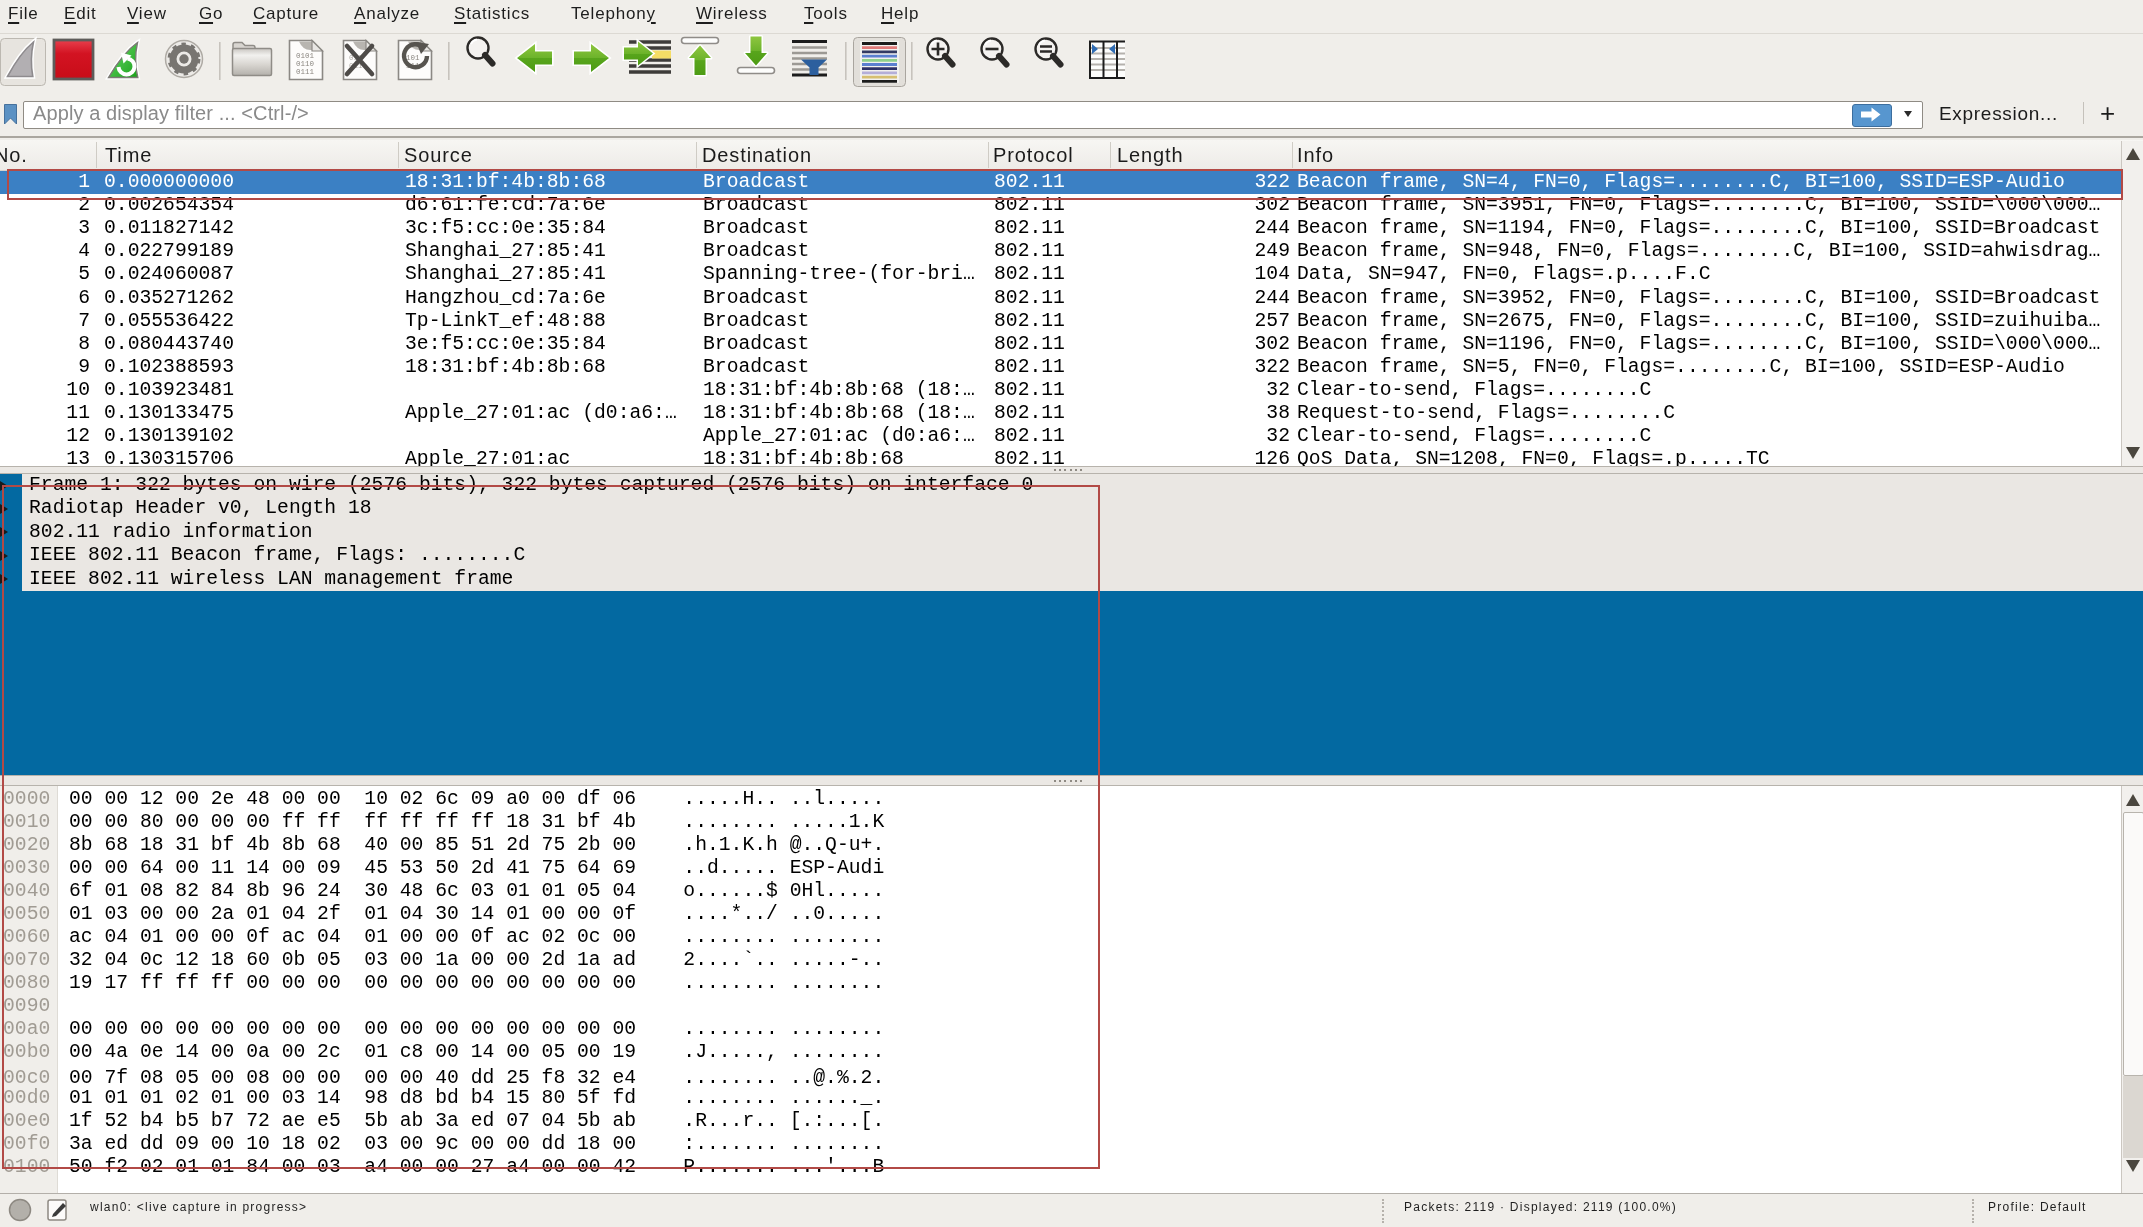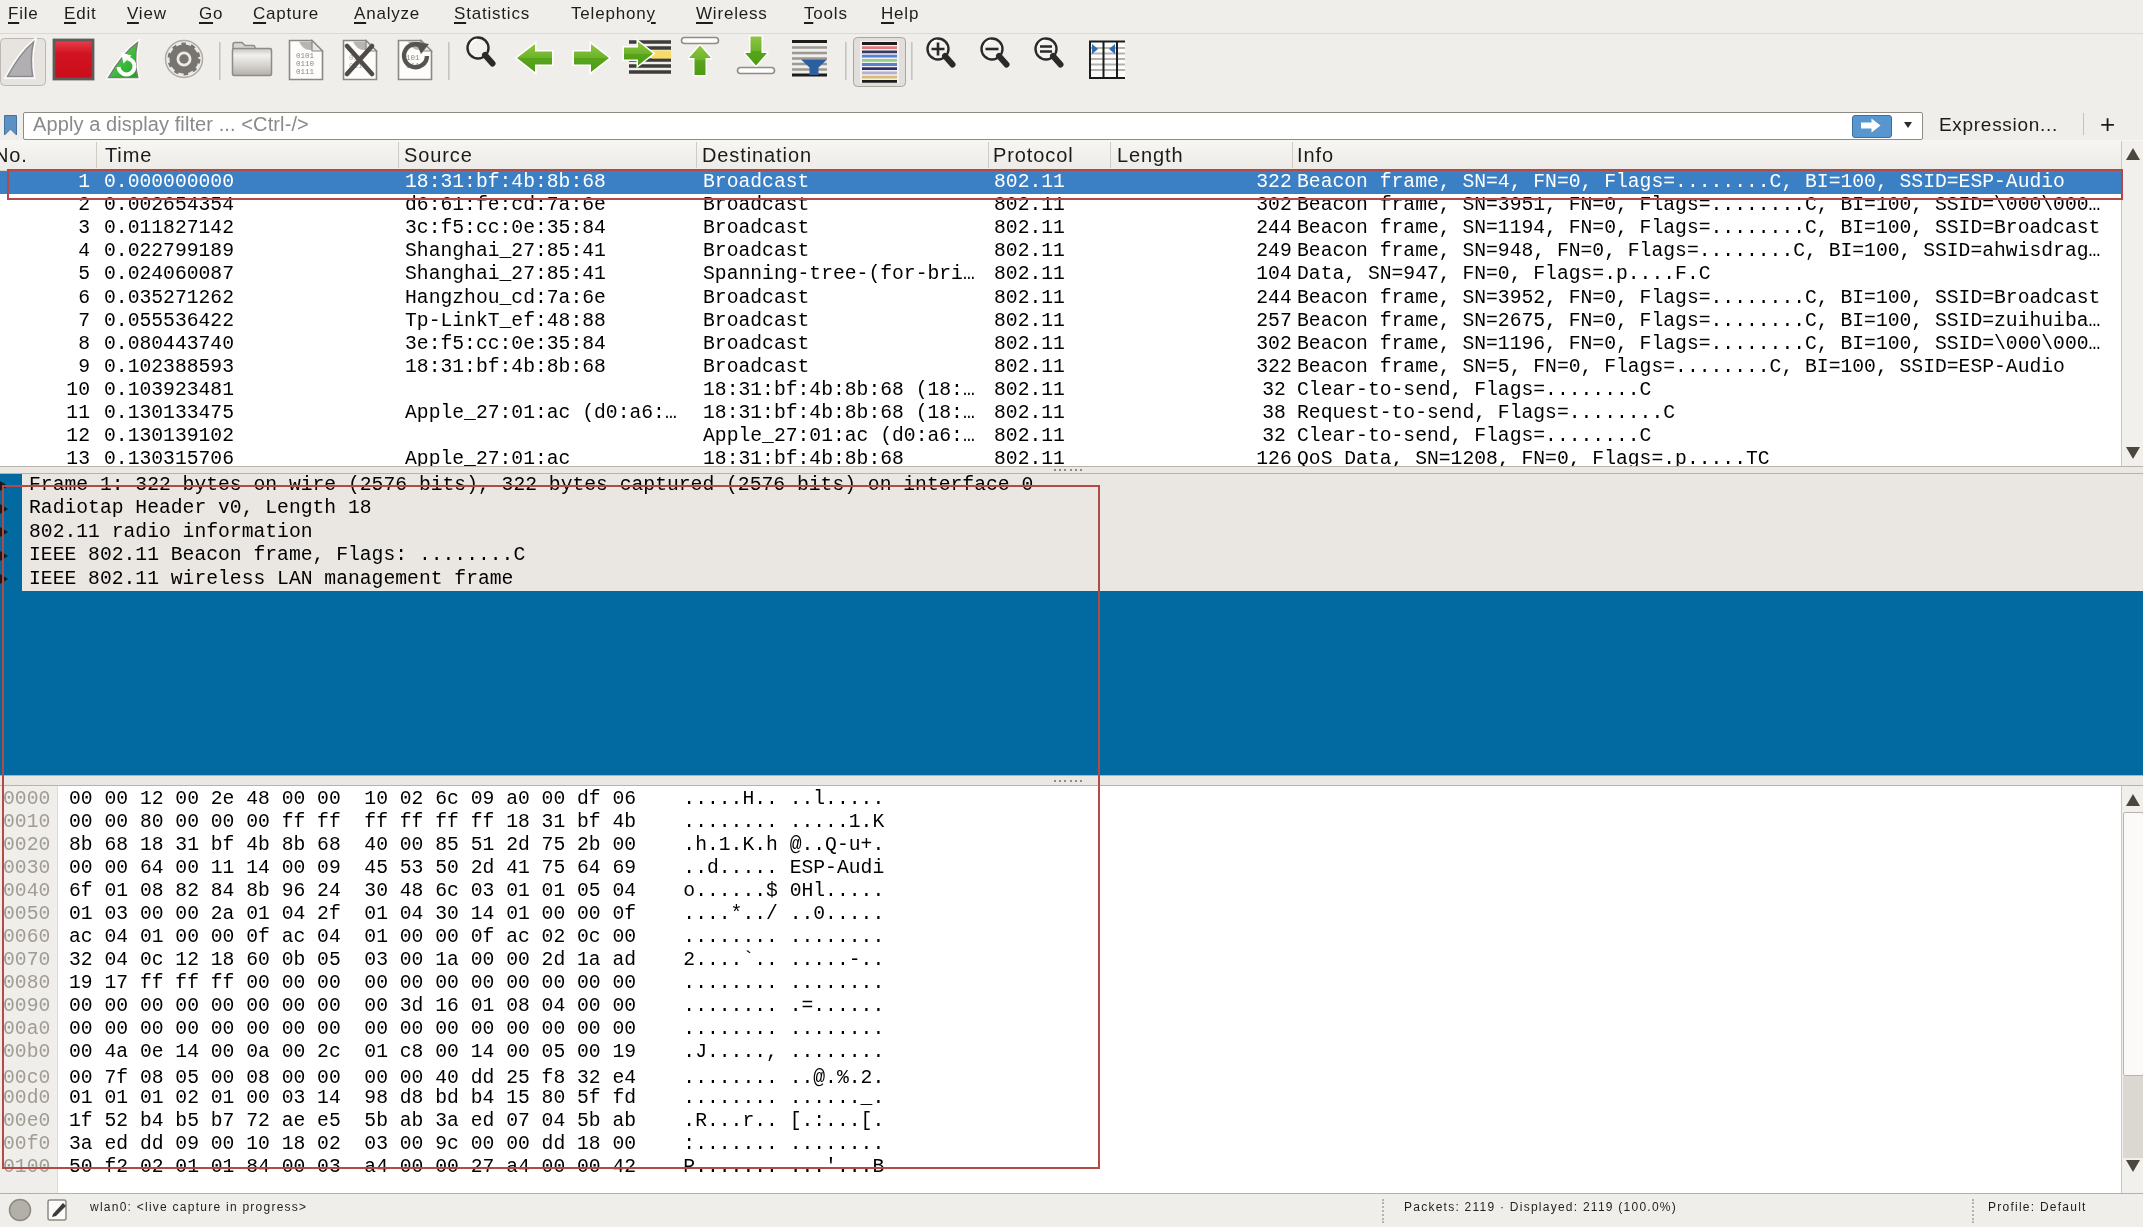--- a/index.html
+++ b/index.html
@@ -1,37 +1,37 @@
 <!DOCTYPE html>
 <html><head><meta charset="utf-8"><style>
 html,body{margin:0;padding:0}
 body{width:2143px;height:1227px;position:relative;background:#f0eeea;font-family:"Liberation Sans",sans-serif;overflow:hidden}
 .abs{position:absolute}
 .menubar{left:0;top:0;width:2143px;height:33px;background:#f0eeea;border-bottom:1px solid #dcd9d3}
 .mi{position:absolute;top:4px;font-size:17px;letter-spacing:0.8px;color:#1d1d1d;white-space:pre}
 .mi u{text-decoration-thickness:1.5px;text-underline-offset:3px}
 .toolbar{left:0;top:34px;width:2143px;height:61px;background:#f0eeea}
-.filterbar{left:0;top:106px;width:2143px;height:41px;background:#f0eeea;border-bottom:2px solid #aaa69f}
+.filterbar{left:0;top:95px;width:2143px;height:41px;background:#f0eeea;border-bottom:2px solid #aaa69f}
 .ffield{position:absolute;left:23px;top:6px;width:1898px;height:26px;background:#fff;border:1px solid #8f8b84;border-radius:2px}
 .fph{position:absolute;left:33px;top:7px;font-size:20px;letter-spacing:0.1px;color:#8a8a8a}
 .fgo{position:absolute;left:1852px;top:9px;width:38px;height:21px;background:#5796cf;border:1px solid #3c6e9e;border-radius:3px}
 .fexp{position:absolute;left:1939px;top:8px;font-size:19px;letter-spacing:0.7px;color:#1b1b1b}
 .fplus{position:absolute;left:2100px;top:3px;font-size:26px;color:#1b1b1b}
 .phead{left:0;top:140px;width:2143px;height:30px;background:linear-gradient(#f7f6f3,#edebe7);border-bottom:1px solid #d5d2cb}
 .phead span{position:absolute;top:4px;font-size:20px;letter-spacing:0.9px;color:#1b1b1b}
 .hsep{position:absolute;top:2px;width:1px;height:26px;background:#cfccc5}
 .plist{left:0;top:171px;width:2121px;height:296px;overflow:hidden;background:#fff}
 .prow{position:absolute;left:0;width:2121px;height:23.1px;font-family:"Liberation Mono",monospace;font-size:19.7px;line-height:23.1px;color:#000;white-space:pre}
 .prow span{position:absolute;line-height:23.1px}
 .c-no{left:0;width:90px;text-align:right}
 .c-tm{left:104px}
 .c-src{left:405px}
 .c-dst{left:703px}
 .c-pr{left:994px}
-.c-ln{left:1204px;width:140px;text-align:center}
+.c-ln{left:1150px;width:140px;text-align:right}
 .c-in{left:1297px}
 .sel{background:#3b80c4;color:#fff}
 .split{left:0;width:2143px;background:#ebe8e4;border-top:1px solid #b7b3ac;border-bottom:1px solid #b7b3ac}
 .dots{position:absolute;left:1054px;top:2px;width:31px;height:2px;background:repeating-linear-gradient(90deg,#8f8b84 0 2px,rgba(0,0,0,0) 2px 5.2px)}
 .details{left:0;top:474px;width:2143px;height:301px;background:#0369a1}
 .drow{position:absolute;left:0;width:2143px;height:23.4px}
 .dbar{position:absolute;left:22px;right:0;top:0;bottom:0;background:#eae7e3}
 .dtxt{position:absolute;left:29px;top:0;font-family:"Liberation Mono",monospace;font-size:19.7px;line-height:23.4px;color:#000;white-space:pre}
 .darr{position:absolute;left:0;top:6.5px;width:0;height:0;border-left:8px solid #1a1a1a;border-top:5.5px solid transparent;border-bottom:5.5px solid transparent}
 .hexpane{left:0;top:786px;width:2121px;height:407px;background:#fff}
@@ -298,21 +298,21 @@
     <div class="hexoffbg"></div>
     <div class="hxrow" style="top:1.5px"><span class="hoff">0000</span><span class="hbytes">00 00 12 00 2e 48 00 00  10 02 6c 09 a0 00 df 06    .....H.. ..l.....</span></div>
     <div class="hxrow" style="top:24.5px"><span class="hoff">0010</span><span class="hbytes">00 00 80 00 00 00 ff ff  ff ff ff ff 18 31 bf 4b    ........ .....1.K</span></div>
     <div class="hxrow" style="top:47.5px"><span class="hoff">0020</span><span class="hbytes">8b 68 18 31 bf 4b 8b 68  40 00 85 51 2d 75 2b 00    .h.1.K.h @..Q-u+.</span></div>
     <div class="hxrow" style="top:70.5px"><span class="hoff">0030</span><span class="hbytes">00 00 64 00 11 14 00 09  45 53 50 2d 41 75 64 69    ..d..... ESP-Audi</span></div>
     <div class="hxrow" style="top:93.5px"><span class="hoff">0040</span><span class="hbytes">6f 01 08 82 84 8b 96 24  30 48 6c 03 01 01 05 04    o......$ 0Hl.....</span></div>
     <div class="hxrow" style="top:116.5px"><span class="hoff">0050</span><span class="hbytes">01 03 00 00 2a 01 04 2f  01 04 30 14 01 00 00 0f    ....*../ ..0.....</span></div>
     <div class="hxrow" style="top:139.5px"><span class="hoff">0060</span><span class="hbytes">ac 04 01 00 00 0f ac 04  01 00 00 0f ac 02 0c 00    ........ ........</span></div>
     <div class="hxrow" style="top:162.5px"><span class="hoff">0070</span><span class="hbytes">32 04 0c 12 18 60 0b 05  03 00 1a 00 00 2d 1a ad    2....`.. .....-..</span></div>
     <div class="hxrow" style="top:185.5px"><span class="hoff">0080</span><span class="hbytes">19 17 ff ff ff 00 00 00  00 00 00 00 00 00 00 00    ........ ........</span></div>
-    <div class="hxrow" style="top:208.5px"><span class="hoff">0090</span><span class="hbytes">00 00 00 00 00 00 00 00  00 3d 16 01 08 04 00 00    ........ .=......</span></div>
+    <div class="hxrow" style="top:208.5px"><span class="hoff">0090</span></div>
     <div class="hxrow" style="top:231.5px"><span class="hoff">00a0</span><span class="hbytes">00 00 00 00 00 00 00 00  00 00 00 00 00 00 00 00    ........ ........</span></div>
     <div class="hxrow" style="top:254.5px"><span class="hoff">00b0</span><span class="hbytes">00 4a 0e 14 00 0a 00 2c  01 c8 00 14 00 05 00 19    .J....., ........</span></div>
     <div class="hxrow" style="top:281px"><span class="hoff">00c0</span><span class="hbytes">00 7f 08 05 00 08 00 00  00 00 40 dd 25 f8 32 e4    ........ ..@.%.2.</span></div>
     <div class="hxrow" style="top:300.5px"><span class="hoff">00d0</span><span class="hbytes">01 01 01 02 01 00 03 14  98 d8 bd b4 15 80 5f fd    ........ ......_.</span></div>
     <div class="hxrow" style="top:323.5px"><span class="hoff">00e0</span><span class="hbytes">1f 52 b4 b5 b7 72 ae e5  5b ab 3a ed 07 04 5b ab    .R...r.. [.:...[.</span></div>
     <div class="hxrow" style="top:346.5px"><span class="hoff">00f0</span><span class="hbytes">3a ed dd 09 00 10 18 02  03 00 9c 00 00 dd 18 00    :....... ........</span></div>
     <div class="hxrow" style="top:369.5px"><span class="hoff">0100</span><span class="hbytes">50 f2 02 01 01 84 00 03  a4 00 00 27 a4 00 00 42    P....... ...'...B</span></div>
   </div>
 
 <div class="abs statusbar">

